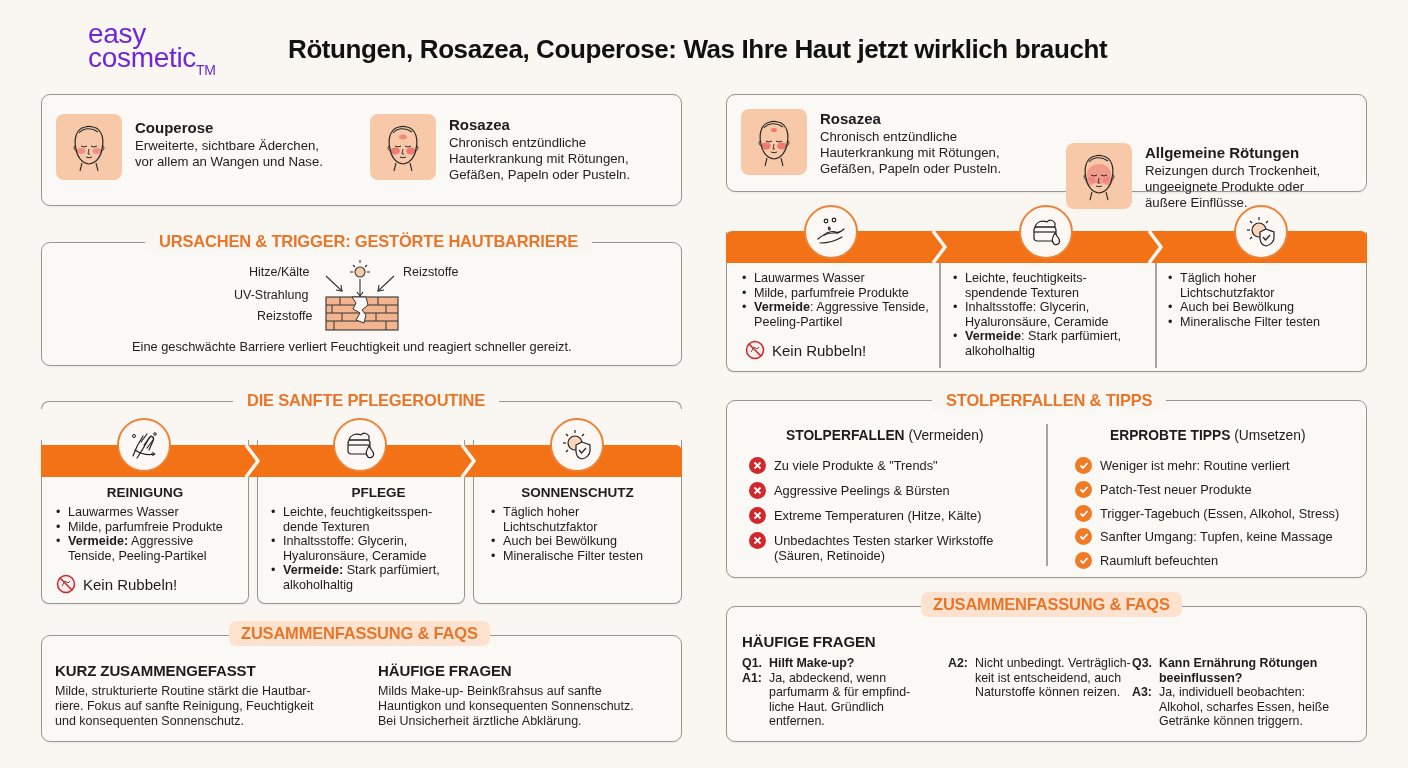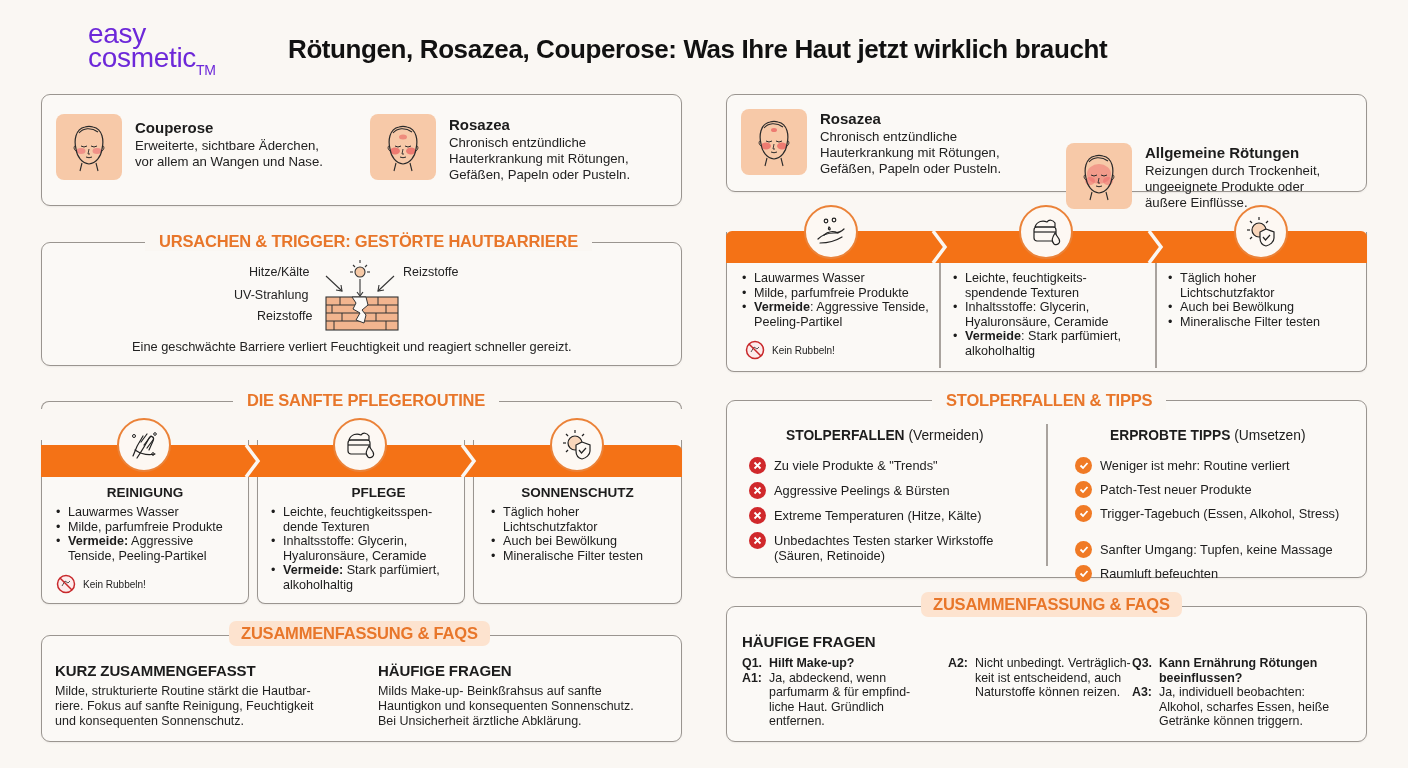--- a/index.html
+++ b/index.html
@@ -54,21 +54,21 @@
     display: flex; align-items: center; justify-content: center;
   }
   .col-divider { position: absolute; width: 1.5px; background: #a9a39e; }
 
   .step-title { position: absolute; font-weight: 700; font-size: 13.5px; text-align: center; }
   ul.bul { list-style: none; position: absolute; font-size: 12.6px; line-height: 14.5px; color: #1c1c1c; }
   ul.bul li { position: relative; padding-left: 12px; }
   ul.bul li::before { content: "•"; position: absolute; left: 0; top: 0; }
   ul.bul b { font-weight: 700; }
 
-  .norub { position: absolute; display: flex; align-items: center; font-size: 10px; }
+  .norub { position: absolute; display: flex; align-items: center; font-size: 15px; }
   .norub svg { margin-right: 7px; }
 
   
   .trig-label { position: absolute; font-size: 12.5px; color: #222; }
   .trig-caption { position: absolute; font-size: 12.8px; color: #222; }
 
   
   .col-head { position: absolute; font-size: 13.8px; }
   .col-head b { font-weight: 700; }
   .chk-list { position: absolute; list-style: none; font-size: 12.8px; }
@@ -457,21 +457,21 @@
       <span>Weniger ist mehr: Routine verliert</span>
     </li>
   <li style="margin-bottom:8px">
       <span class="badge ok">
         <svg width="10" height="9" viewBox="0 0 10 9">
           <polyline points="1.5,4.5 4,7 8.5,2" fill="none" stroke="#fff" stroke-width="1.8"></polyline>
         </svg>
       </span>
       <span>Patch-Test neuer Produkte</span>
     </li>
-  <li style="margin-bottom:20px">
+  <li style="margin-bottom:7px">
       <span class="badge ok">
         <svg width="10" height="9" viewBox="0 0 10 9">
           <polyline points="1.5,4.5 4,7 8.5,2" fill="none" stroke="#fff" stroke-width="1.8"></polyline>
         </svg>
       </span>
       <span>Trigger-Tagebuch (Essen, Alkohol, Stress)</span>
     </li>
   <li style="margin-bottom:8px">
       <span class="badge ok">
         <svg width="10" height="9" viewBox="0 0 10 9">

